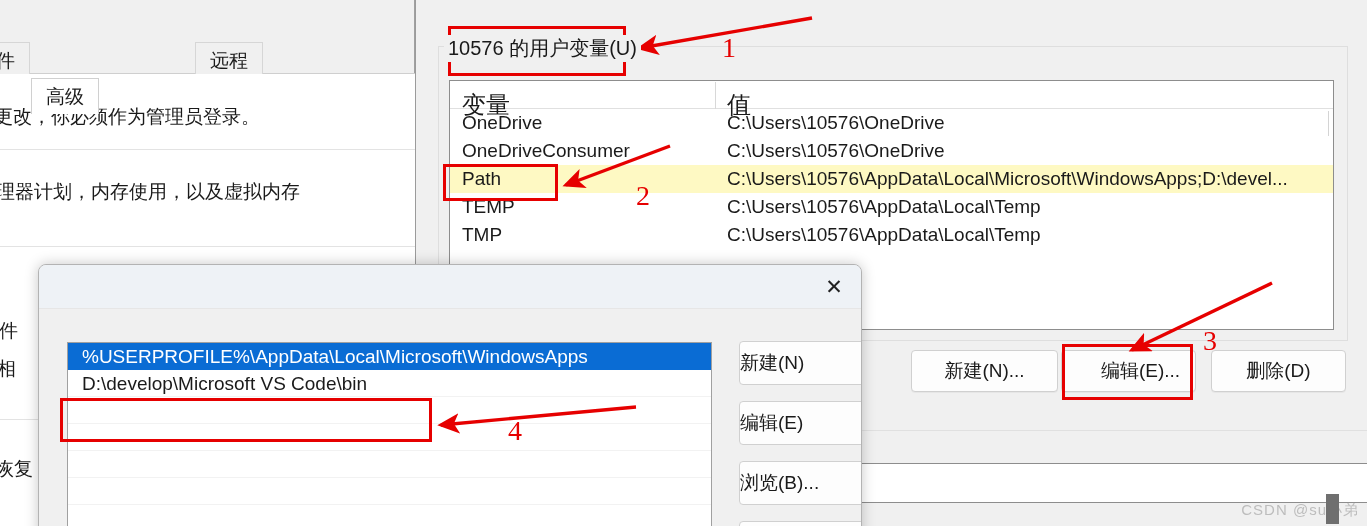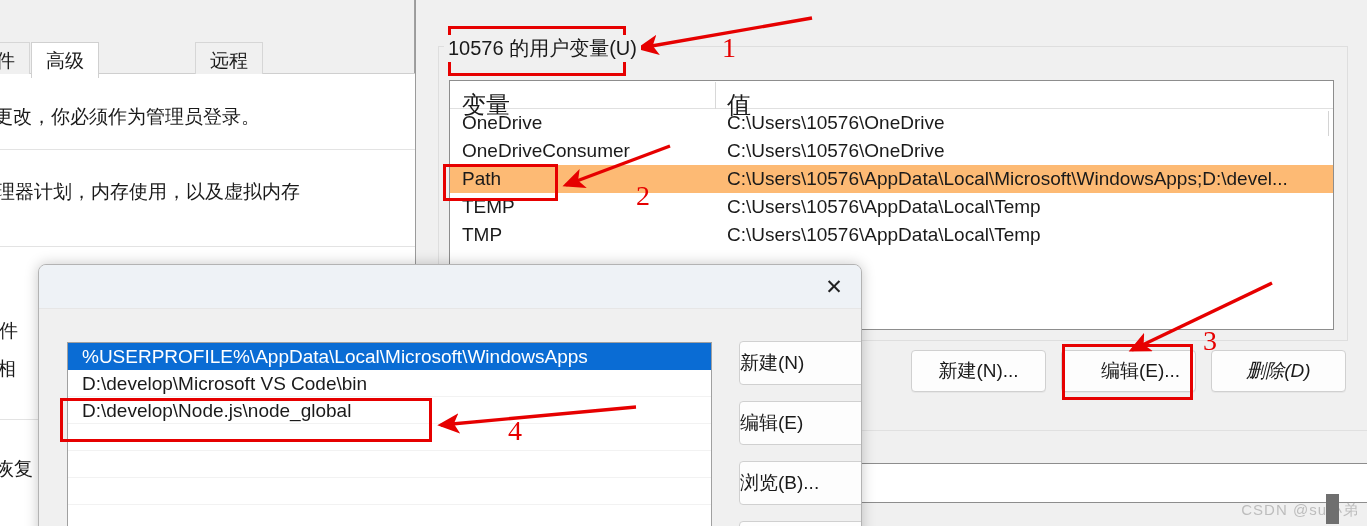--- a/index.html
+++ b/index.html
@@ -128,21 +128,21 @@
     position: absolute;
     left: 265px; top: 1px;
     width: 1px; height: 27px;
     background: #d8d8d8;
   }
   .env-row {
     position: relative;
     height: 28px;
     line-height: 28px;
   }
-  .env-row.selected { background: #fdba74; }
+  .env-row.selected { background: #fef9c3; }
   .env-cell {
     position: absolute;
     font-size: 19px;
     color: #1a1a1a;
     white-space: nowrap;
     overflow: hidden;
   }
   .env-cell-var { left: 12px; width: 250px; }
   .env-cell-val { left: 277px; width: 600px; }
   .env-scrollmark {
@@ -299,21 +299,21 @@
 <body>
 
 <div id="root">
 
   <div class="sysprops">
 
     <div class="sp-tabstrip">
       <div class="sp-tab" style="left:292px;">
         <span>文件</span>
       </div>
-      <div class="sp-tab active" style="left:361px;">
+      <div class="sp-tab active" style="left:361px;margin-top:36px;">
         <span>高级</span>
       </div>
       <div class="sp-tab" style="left:525px;">
         <span>远程</span>
       </div>
     </div>
 
     <div class="sp-body">
       <div class="sp-text" style="left:286px; top:30px;">多数更改，你必须作为管理员登录。</div>
       <div class="sp-group-line" style="top:75px;"></div>
@@ -356,44 +356,43 @@
         <div class="env-cell env-cell-var">TEMP</div>
         <div class="env-cell env-cell-val">C:\Users\10576\AppData\Local\Temp</div>
       </div>
       <div class="env-row">
         <div class="env-cell env-cell-var">TMP</div>
         <div class="env-cell env-cell-val">C:\Users\10576\AppData\Local\Temp</div>
       </div>
       <div class="env-scrollmark"></div>
     </div>
 
-    <div class="env-btn" style="left:495px; top:350px; width:135px;">
+    <div class="env-btn" style="left:495px; top:350px; width:147px;">
       <span>新建(N)...</span>
     </div>
     <div class="env-btn" style="left:645px; top:350px; width:135px;padding-left:24px;">
       <span>编辑(E)...</span>
     </div>
-    <div class="env-btn" style="left:795px; top:350px; width:135px;font-style:italic;">
+    <div class="env-btn" style="left:795px; top:350px; width:135px;">
       <span>删除(D)</span>
     </div>
 
     <div class="env-sep"></div>
     <div class="env-lower-field"></div>
     <div class="env-lower-text">tem32\cmd.exe</div>
   </div>
 
   <div class="dlg">
     <div class="dlg-titlebar">
       <div class="dlg-close">✕</div>
     </div>
 
     <div class="dlg-listbox">
       <div class="dlg-item selected">%USERPROFILE%\AppData\Local\Microsoft\WindowsApps</div>
       <div class="dlg-item">D:\develop\Microsoft VS Code\bin</div>
-      <div class="dlg-item">D:\develop\Node.js\node_global</div>
       <div class="dlg-item"></div>
       <div class="dlg-item"></div>
       <div class="dlg-item"></div>
       <div class="dlg-item"></div>
 
     </div>
 
     <div class="dlg-btn" style="top:76px;">
       <span>新建(N)</span>
     </div>

